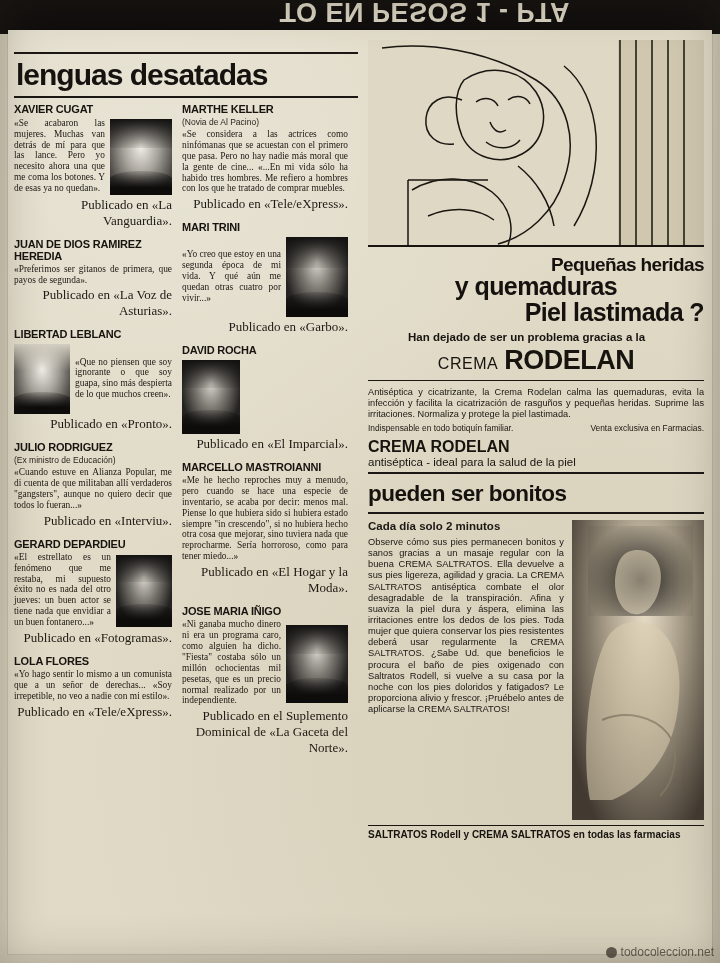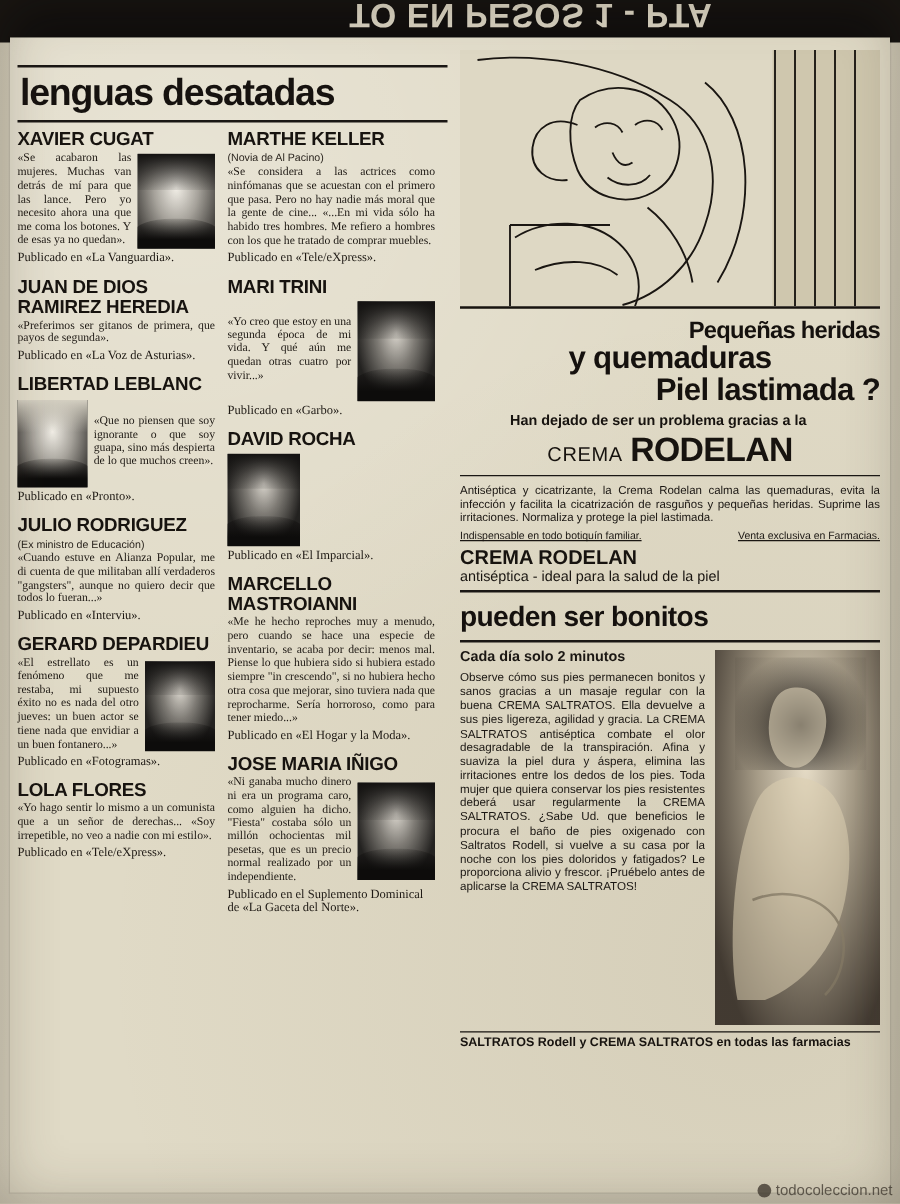--- a/index.html
+++ b/index.html
@@ -58,43 +58,44 @@
     white-space:nowrap;
   }
   .two{display:flex;gap:10px;margin-top:6px;}
   .colA{width:158px;}
   .colB{width:166px;}
 
   .entry{margin-bottom:10px;}
   .ename{
     font-family:"Liberation Sans", sans-serif;
     font-weight:bold;
-    font-size:15px;
+    font-size:11px;
     letter-spacing:-0.2px;
     color:#17130f;
     line-height:1.08;
     margin-bottom:1px;
   }
   .esub{
     font-family:"Liberation Sans", sans-serif;
     font-size:8.5px;
     color:#2a241e;
     margin-bottom:2px;
   }
   .ebody{
     font-size:9.4px;
     line-height:1.16;
     text-align:justify;
     color:#1d1813;
     hyphens:auto;
   }
   .esrc{
-    font-size:10px;
+    font-size:13px;
     color:#1d1813;
     margin-top:2px;
+    text-align:right;
   }
   .withphoto{display:flex;gap:5px;align-items:center;}
   .withphoto .txt{flex:1;}
   .photo{
     background:#6f6a5e;
     position:relative;
     overflow:hidden;
     flex:0 0 auto;
     filter:contrast(1.05) saturate(0.35);
   }
@@ -137,21 +138,21 @@
   }
   .brandline{display:flex;align-items:baseline;gap:6px;justify-content:center;margin-top:2px;}
   .brand-small{font-family:"Liberation Sans", sans-serif;font-size:16px;color:#17130f;letter-spacing:0.5px;}
   .brand-big{font-family:"Liberation Sans", sans-serif;font-weight:bold;font-size:27px;color:#17130f;letter-spacing:-0.5px;}
   .adbody{
     font-family:"Liberation Sans", sans-serif;
     font-size:9.2px;line-height:1.2;text-align:justify;color:#1b1713;margin-top:6px;
   }
   .adsmall{
     font-family:"Liberation Sans", sans-serif;
-    font-size:8.4px;color:#1b1713;margin-top:3px;display:flex;justify-content:space-between;gap:8px;text-decoration:underline;
+    font-size:8.4px;color:#1b1713;margin-top:3px;display:flex;justify-content:space-between;gap:8px;
   }
   .adfoot1{font-family:"Liberation Sans", sans-serif;font-weight:bold;font-size:16px;color:#17130f;margin-top:5px;}
   .adfoot2{font-family:"Liberation Sans", sans-serif;font-size:11.5px;color:#17130f;margin-bottom:4px;}
 
   .h2{font-family:"Liberation Sans", sans-serif;font-weight:bold;font-size:22.5px;color:#15110e;line-height:1.05;letter-spacing:-0.5px;}
   .adcols{display:flex;gap:8px;margin-top:6px;}
   .adtxt{width:196px;font-family:"Liberation Sans", sans-serif;font-size:9.3px;line-height:1.2;text-align:justify;color:#1b1713;}
   .adphoto{flex:1;position:relative;background:#8d8676;overflow:hidden;}
   .adphoto .g{
     position:absolute;inset:0;

